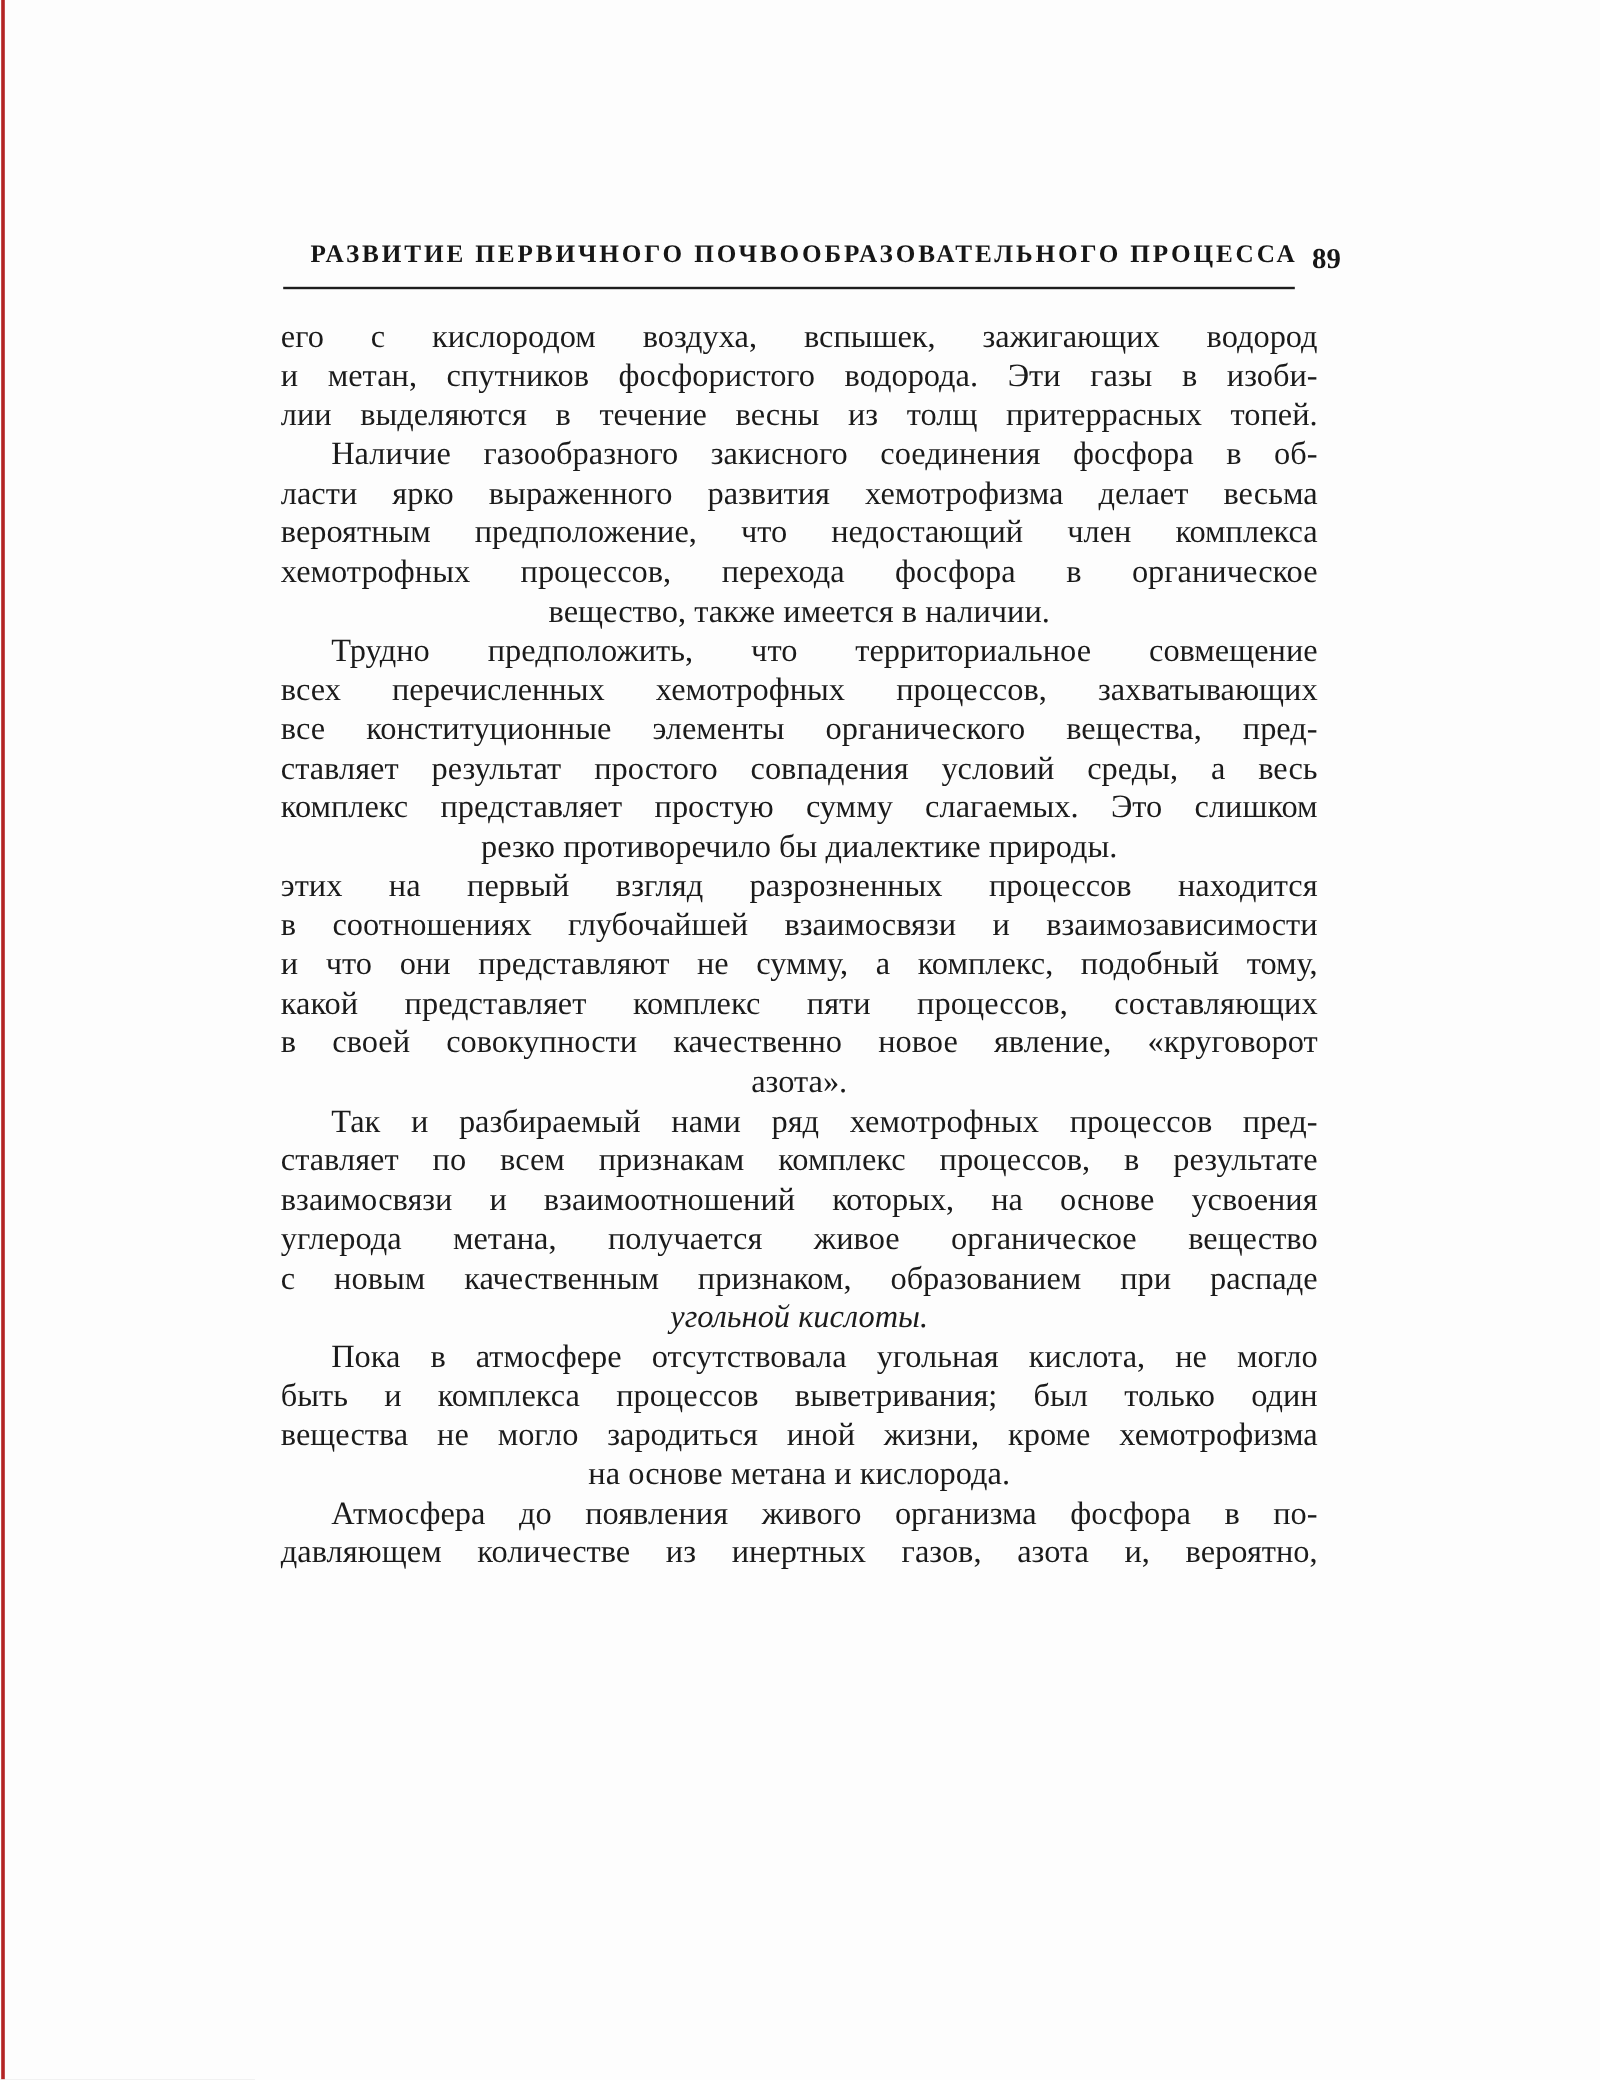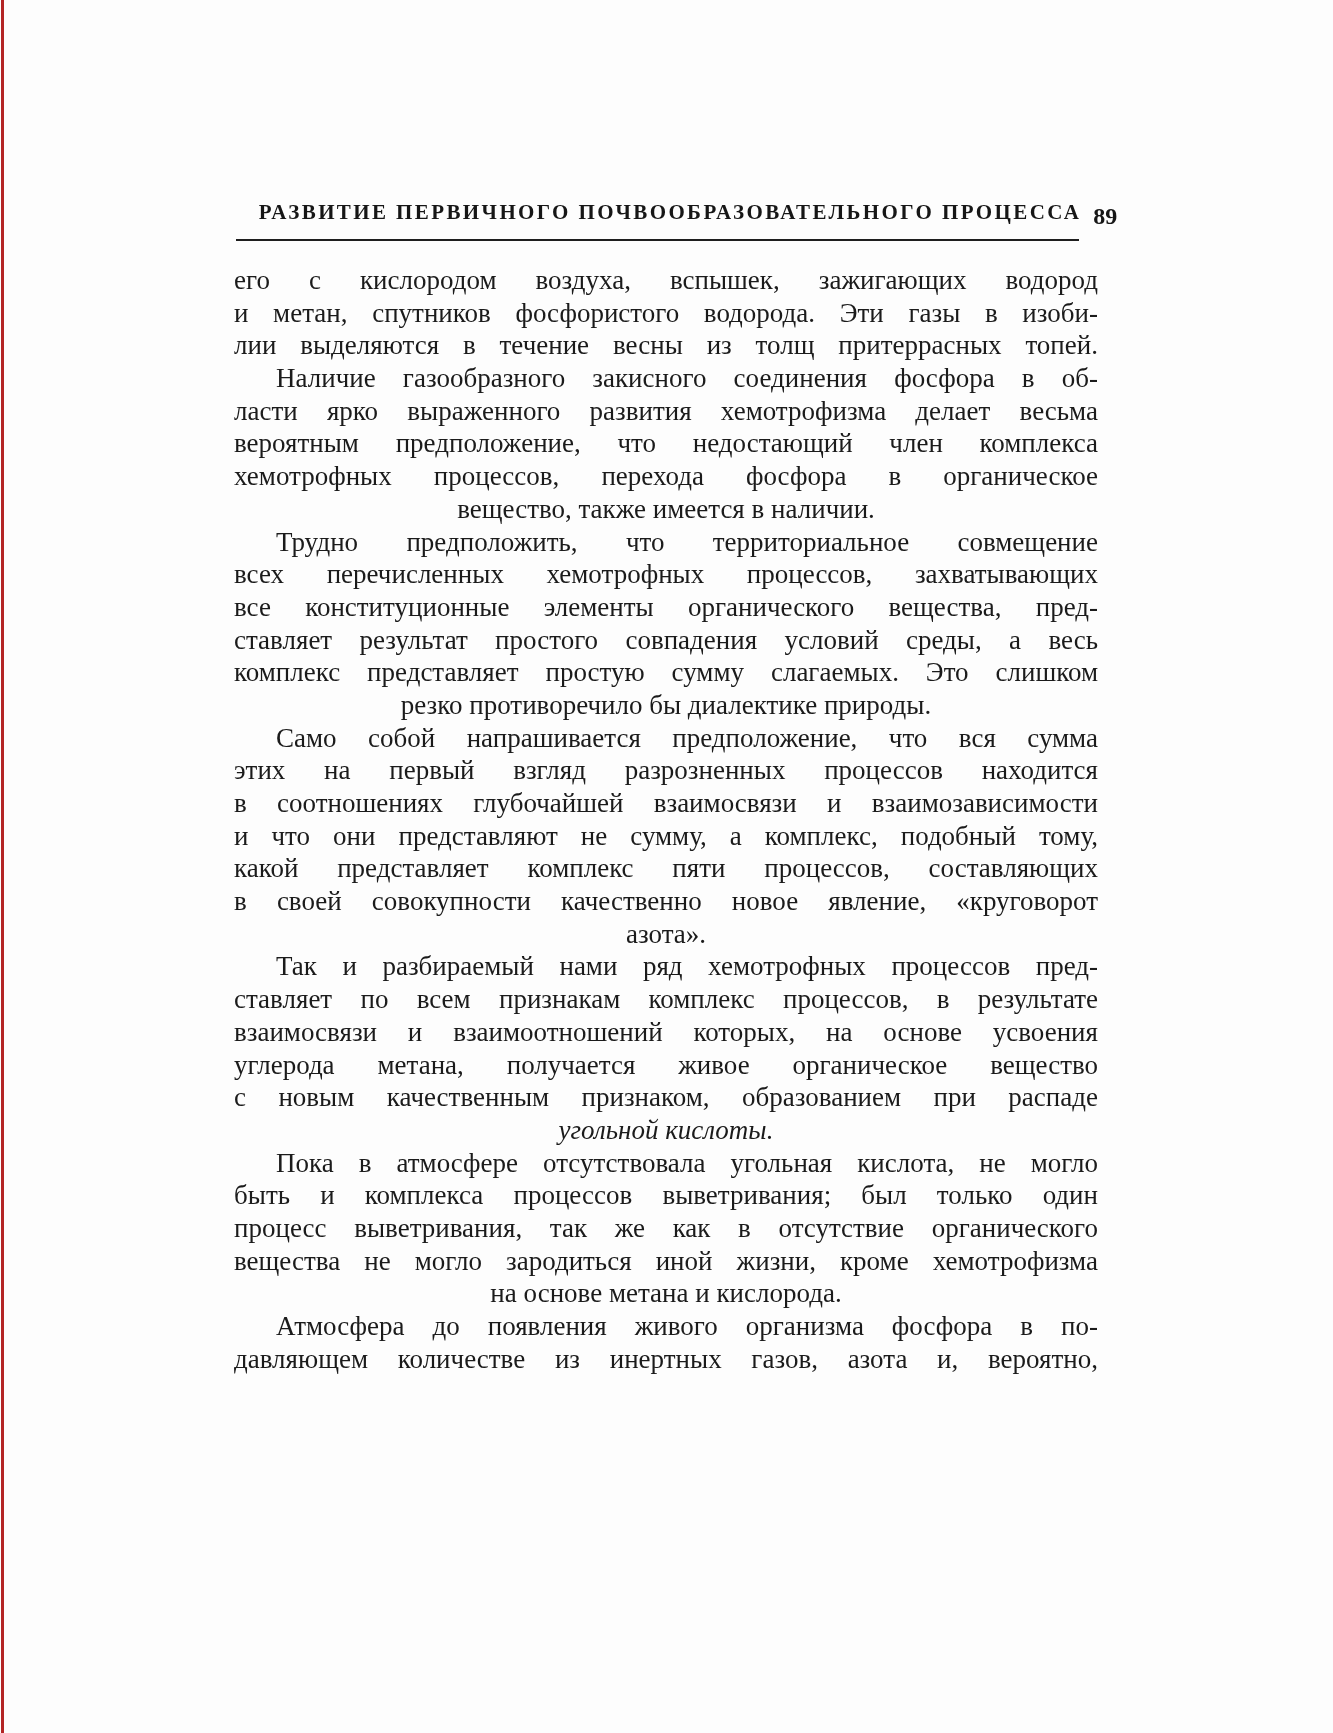--- a/index.html
+++ b/index.html
@@ -102,34 +102,32 @@
       <div class="line fill">ласти ярко выраженного развития хемотрофизма делает весьма</div>
       <div class="line fill">вероятным предположение, что недостающий член комплекса</div>
       <div class="line fill">хемотрофных процессов, перехода фосфора в органическое</div>
       <div class="line">вещество, также имеется в наличии.</div>
       <div class="line fill indent">Трудно предположить, что территориальное совмещение</div>
       <div class="line fill">всех перечисленных хемотрофных процессов, захватывающих</div>
       <div class="line fill">все конституционные элементы органического вещества, пред-</div>
       <div class="line fill">ставляет результат простого совпадения условий среды, а весь</div>
       <div class="line fill">комплекс представляет простую сумму слагаемых. Это слишком</div>
       <div class="line">резко противоречило бы диалектике природы.</div>
-      <div class="line fill indent">Само собой напрашивается предположение, что вся сумма</div>
       <div class="line fill">этих на первый взгляд разрозненных процессов находится</div>
       <div class="line fill">в соотношениях глубочайшей взаимосвязи и взаимозависимости</div>
       <div class="line fill">и что они представляют не сумму, а комплекс, подобный тому,</div>
       <div class="line fill">какой представляет комплекс пяти процессов, составляющих</div>
       <div class="line fill">в своей совокупности качественно новое явление, «круговорот</div>
       <div class="line">азота».</div>
       <div class="line fill indent">Так и разбираемый нами ряд хемотрофных процессов пред-</div>
       <div class="line fill">ставляет по всем признакам комплекс процессов, в результате</div>
       <div class="line fill">взаимосвязи и взаимоотношений которых, на основе усвоения</div>
       <div class="line fill">углерода метана, получается живое органическое вещество</div>
       <div class="line fill">с новым качественным признаком, образованием при распаде</div>
       <div class="line italic">угольной кислоты.</div>
       <div class="line fill indent">Пока в атмосфере отсутствовала угольная кислота, не могло</div>
       <div class="line fill">быть и комплекса процессов выветривания; был только один</div>
-      <div class="line fill">процесс выветривания, так же как в отсутствие органического</div>
       <div class="line fill">вещества не могло зародиться иной жизни, кроме хемотрофизма</div>
       <div class="line">на основе метана и кислорода.</div>
       <div class="line fill indent">Атмосфера до появления живого организма фосфора в по-</div>
       <div class="line fill">давляющем количестве из инертных газов, азота и, вероятно,</div>
     </div>
 </div>
 
 </body></html>

